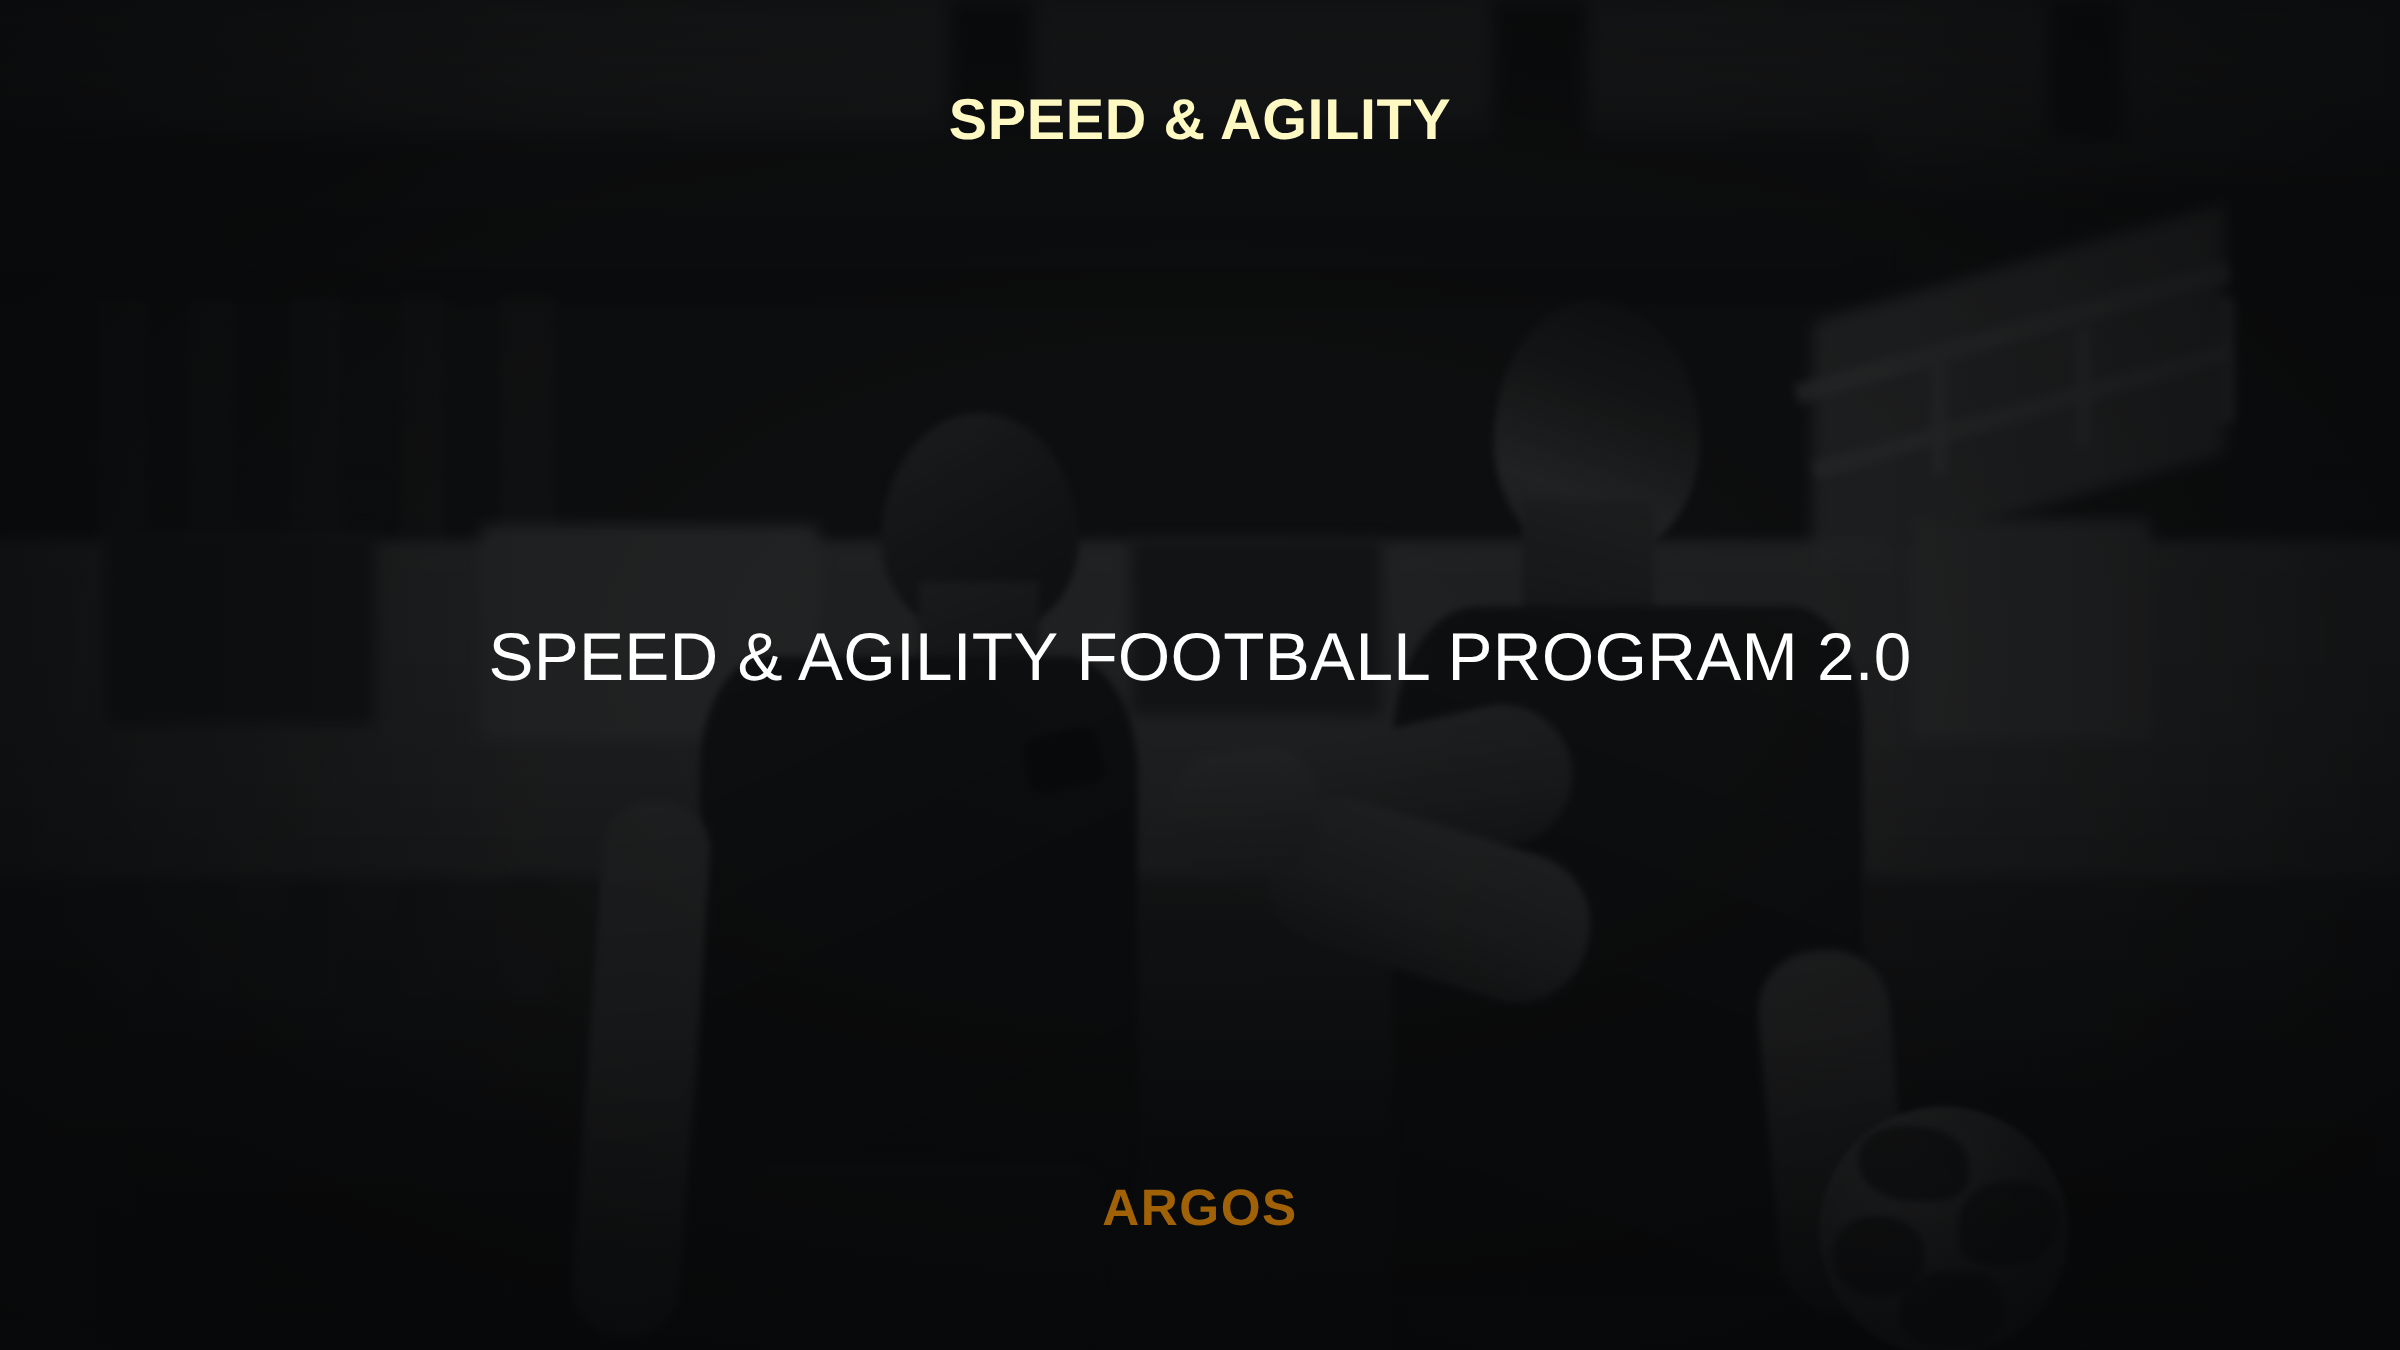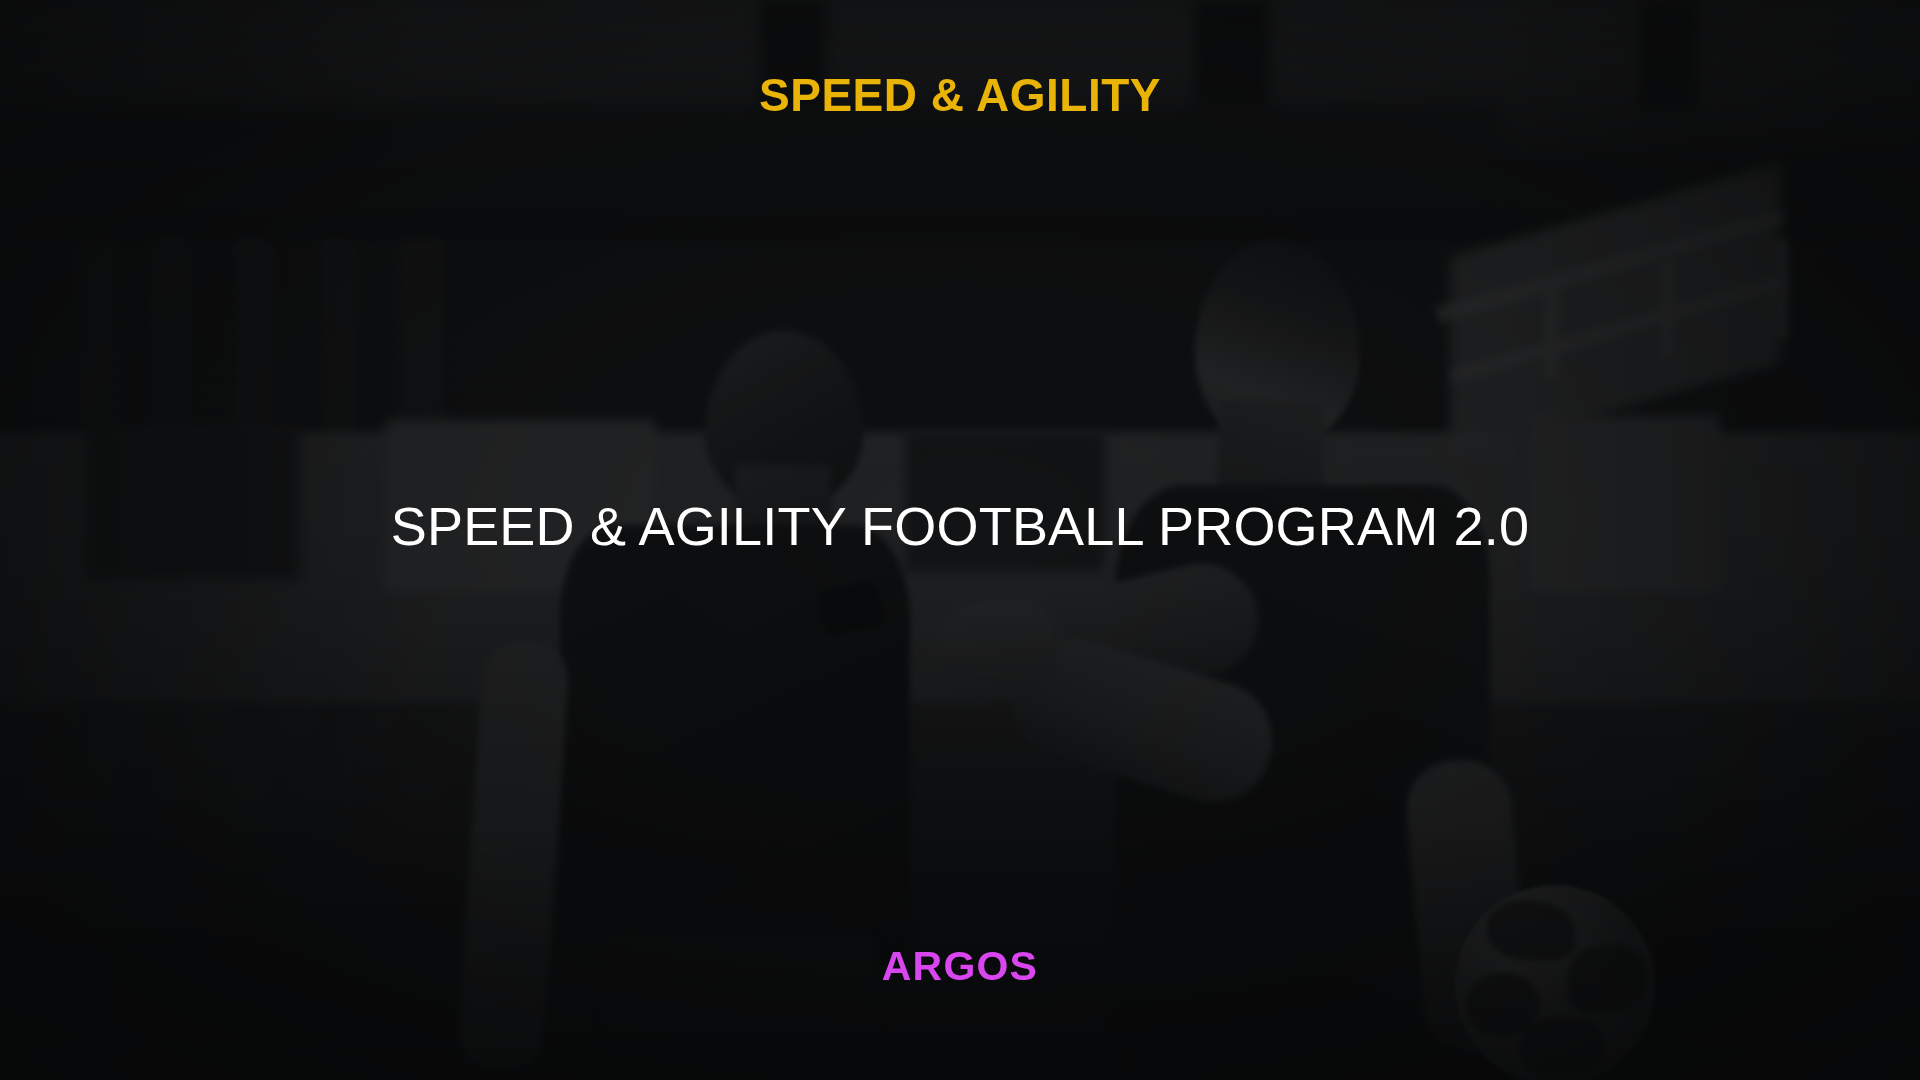--- a/index.html
+++ b/index.html
@@ -285,21 +285,21 @@
     display: flex;
     flex-direction: column;
     align-items: center;
   }
 
   .eyebrow {
     position: absolute;
     top: 70px;
     left: 0; right: 0;
     text-align: center;
-    color: #eab308;
+    color: #fef9c3;
     font-size: 46px;
     font-weight: 700;
     letter-spacing: 0.5px;
     line-height: 1.1;
     white-space: nowrap;
   }
 
   .headline {
     position: absolute;
     top: 497px;
@@ -311,21 +311,21 @@
     letter-spacing: 0.2px;
     line-height: 1.1;
     white-space: nowrap;
   }
 
   .footer-brand {
     position: absolute;
     top: 944px;
     left: 0; right: 0;
     text-align: center;
-    color: #d946ef;
+    color: #a16207;
     font-size: 41px;
     font-weight: 700;
     letter-spacing: 1.2px;
     line-height: 1.1;
     white-space: nowrap;
   }
 </style>
 </head>
 <body>
 

